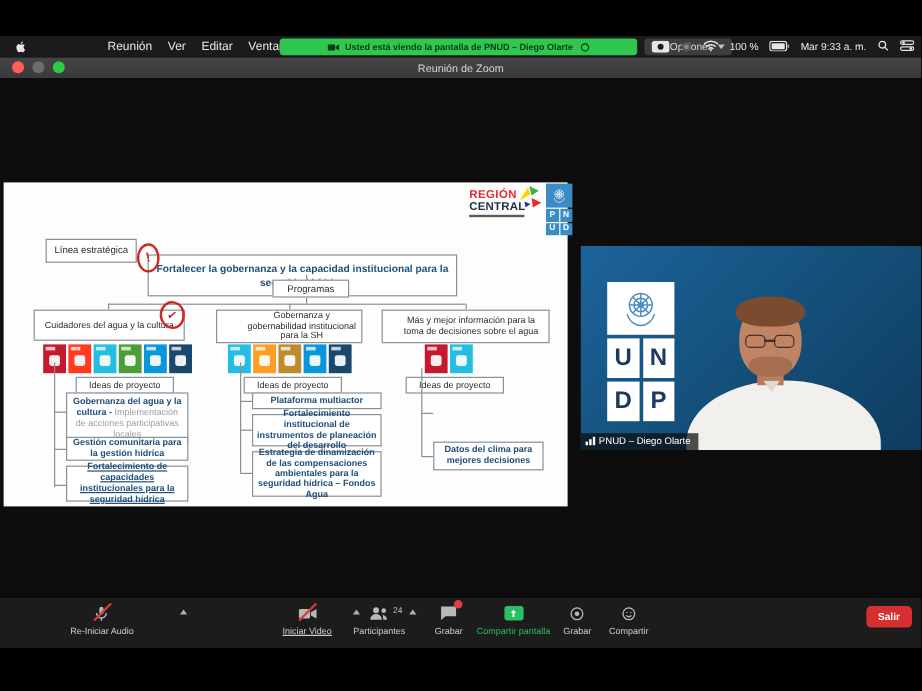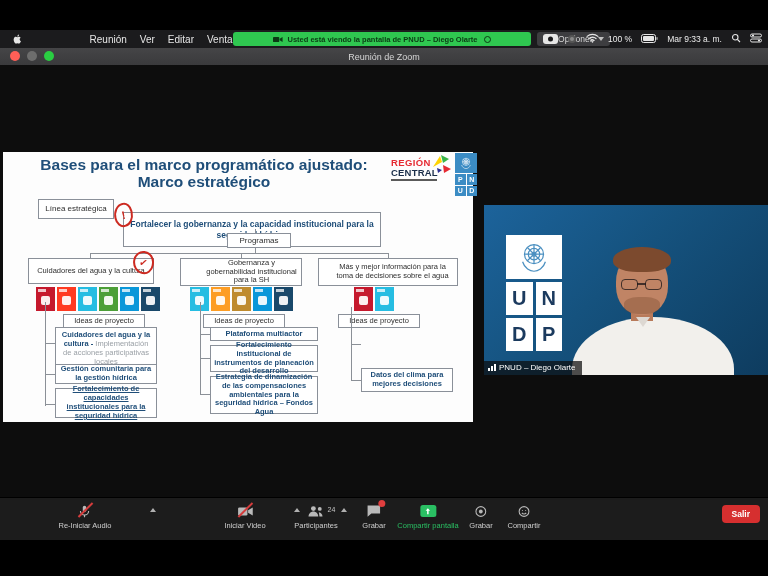--- a/index.html
+++ b/index.html
@@ -187,24 +187,20 @@
       <span class="tl" style="background:#ff5f57"></span>
       <span class="tl" style="background:#6d6d6d"></span>
       <span class="tl" style="background:#2ace42"></span>
     </div>
     <span>Reunión de Zoom</span>
   </div>
 
   <div id="content">
 
     <div id="slide">
-      <div id="slide-title">
-        <div>Bases para el marco programático ajustado:</div>
-        <div>Marco estratégico</div>
-      </div>
 
       <div id="region-logo">
         <div class="r1">REGIÓN</div>
         <div class="r2">CENTRAL</div>
         <div class="tagbar"></div>
         <span id="region-arrow">
           <svg width="20" height="20" viewBox="0 0 20 20">
               <path d="M2 13L9 2l2 6z" fill="#ffd400"></path>
               <path d="M10 1l8 4-6 4z" fill="#39b54a"></path>
               <path d="M12 11l8 4-7 4z" fill="#e62a32"></path>
@@ -303,21 +299,21 @@
       <div class="hline" style="left:42px;top:252px;width:10px;height:1px;"></div>
       <div class="vline" style="left:197px;top:150px;width:1px;height:92px;"></div>
       <div class="hline" style="left:197px;top:182px;width:10px;height:1px;"></div>
       <div class="hline" style="left:197px;top:206px;width:10px;height:1px;"></div>
       <div class="hline" style="left:197px;top:242px;width:10px;height:1px;"></div>
       <div class="vline" style="left:348px;top:155px;width:1px;height:73px;"></div>
       <div class="hline" style="left:348px;top:192px;width:10px;height:1px;"></div>
       <div class="hline" style="left:348px;top:228px;width:10px;height:1px;"></div>
 
       <div class="box blue" style="left:52px;top:175px;width:102px;min-height:32px;display:block;padding:3px;">
-        <span>Cuidadores del agua y la cultura - </span><span class="grayed">Implementación de acciones participativas locales</span>
+        <span>Gobernanza del agua y la cultura - </span><span class="grayed">Implementación de acciones participativas locales</span>
       </div>
       <div class="box blue" style="left:52px;top:212px;width:102px;height:20px;">
           <span>Gestión comunitaria para la gestión hídrica</span>
         </div>
       <div class="box blue" style="left:52px;top:236px;width:102px;height:30px;text-decoration:underline;">
           <span>Fortalecimiento de capacidades institucionales para la seguridad hídrica</span>
         </div>
 
       <div class="box blue" style="left:207px;top:175px;width:108px;height:14px;">
           <span>Plataforma multiactor</span>
@@ -383,21 +379,21 @@
             <rect x="9" y="2" width="6" height="11" rx="3"></rect>
             <path d="M5 11a7 7 0 0 0 14 0" fill="none" stroke="currentColor" stroke-width="2"></path>
             <line x1="12" y1="18" x2="12" y2="22" stroke="currentColor" stroke-width="2"></line>
           </svg>
         <span class="slash"></span>
       </span>
       <span>Re-Iniciar Audio</span>
     </div>
     <span class="chev" style="left:150px;"></span>
 
-    <div class="tbtn" style="left:245px;">
+    <div class="tbtn" style="left:256px;text-decoration:underline;">
       <span class="ic">
         <svg width="16" height="13" viewBox="0 0 24 18" fill="currentColor">
             <rect x="1" y="3" width="14" height="12" rx="2"></rect>
             <path d="M16 7l7-4v12l-7-4z"></path>
           </svg>
         <span class="slash"></span>
       </span>
       <span>Iniciar Video</span>
     </div>
     <span class="chev" style="left:294px;"></span>

